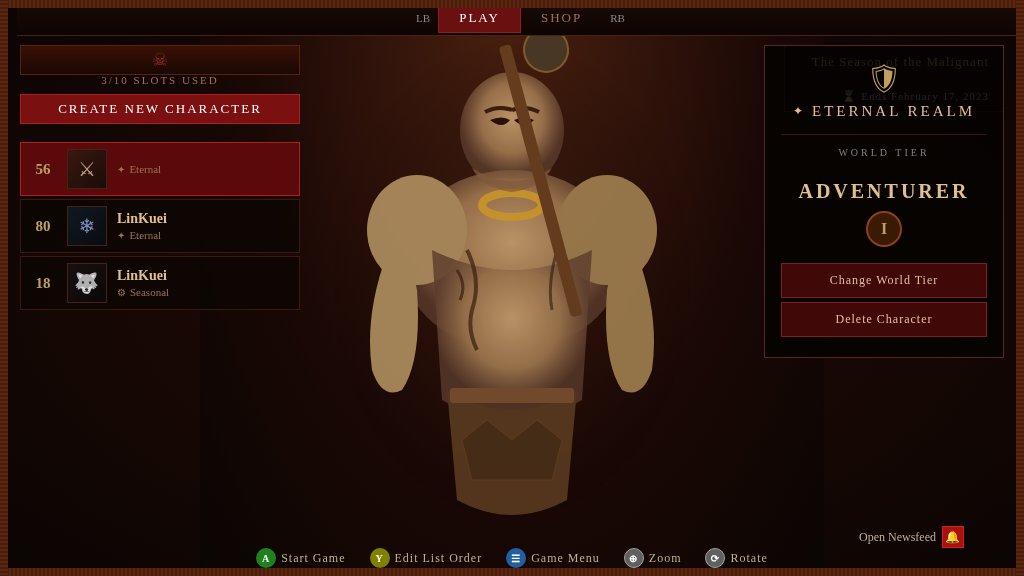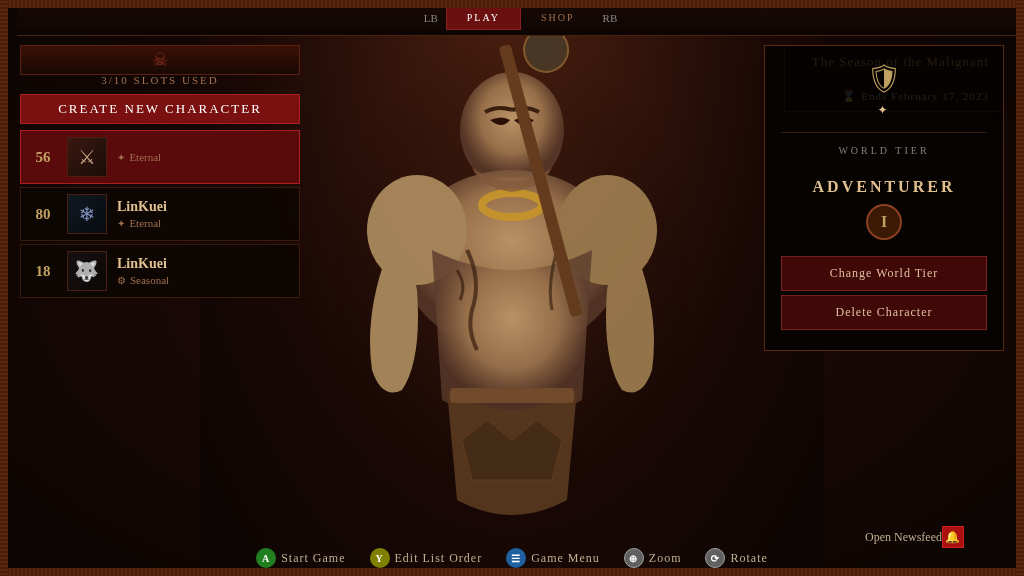--- a/index.html
+++ b/index.html
@@ -43,21 +43,21 @@
       border-bottom: 1px solid #4a2010;
       display: flex;
       align-items: center;
       justify-content: center;
       z-index: 10;
       gap: 0;
     }
 
     .nav-item {
       padding: 6px 20px;
-      font-size: 10px;
+      font-size: 13px;
       letter-spacing: 2px;
       text-transform: uppercase;
       color: #a07050;
       cursor: pointer;
       position: relative;
     }
 
     .nav-item.active {
       color: #fff;
       background: #6a1010;
@@ -165,20 +165,21 @@
       cursor: pointer;
       margin-bottom: 6px;
       font-family: 'Georgia', serif;
     }
 
     
     .char-list {
       display: flex;
       flex-direction: column;
       gap: 3px;
+      margin-top: 12px;
     }
 
     .char-item {
       display: flex;
       align-items: center;
       padding: 6px 8px;
       background: rgba(10, 5, 2, 0.7);
       border: 1px solid #3a1a0a;
       cursor: pointer;
       gap: 10px;
@@ -278,21 +279,21 @@
     .world-tier-label {
       color: #808080;
       font-size: 10px;
       letter-spacing: 3px;
       text-transform: uppercase;
       margin-bottom: 22px;
     }
 
     .world-tier-name {
       color: #e0c090;
-      font-size: 16px;
+      font-size: 20px;
       letter-spacing: 3px;
       text-transform: uppercase;
       font-weight: bold;
       margin-bottom: 8px;
     }
 
     .tier-badge {
       width: 36px;
       height: 36px;
       border-radius: 50%;
@@ -358,20 +359,21 @@
     .btn-badge.blue { background: #2060a0; color: #fff; }
     .btn-badge.white { background: #606060; border: 1px solid #a0a0a0; color: #fff; }
 
     
     .newsfeed-btn {
       position: absolute;
       bottom: 28px;
       right: 60px;
       display: flex;
       align-items: center;
+      gap: 6px;
       color: #c0b090;
       font-size: 12px;
       z-index: 10;
       cursor: pointer;
     }
 
     .bell-icon {
       width: 22px;
       height: 22px;
       background: #aa1010;
@@ -559,20 +561,21 @@
       </div>
     </div>
   </div>
 </div>
 
 <div class="right-panel">
   <div class="right-panel-inner">
     <div class="realm-icon">🛡</div>
     <div class="realm-name">
       <span class="realm-cross">✦</span>
+      <span>ETERNAL REALM</span>
     </div>
     <div class="panel-divider"></div>
     <div class="world-tier-label">WORLD TIER</div>
     <div class="world-tier-name">ADVENTURER</div>
     <div class="tier-badge">I</div>
     <button class="action-btn">Change World Tier</button>
     <button class="action-btn">Delete Character</button>
   </div>
 </div>
 

